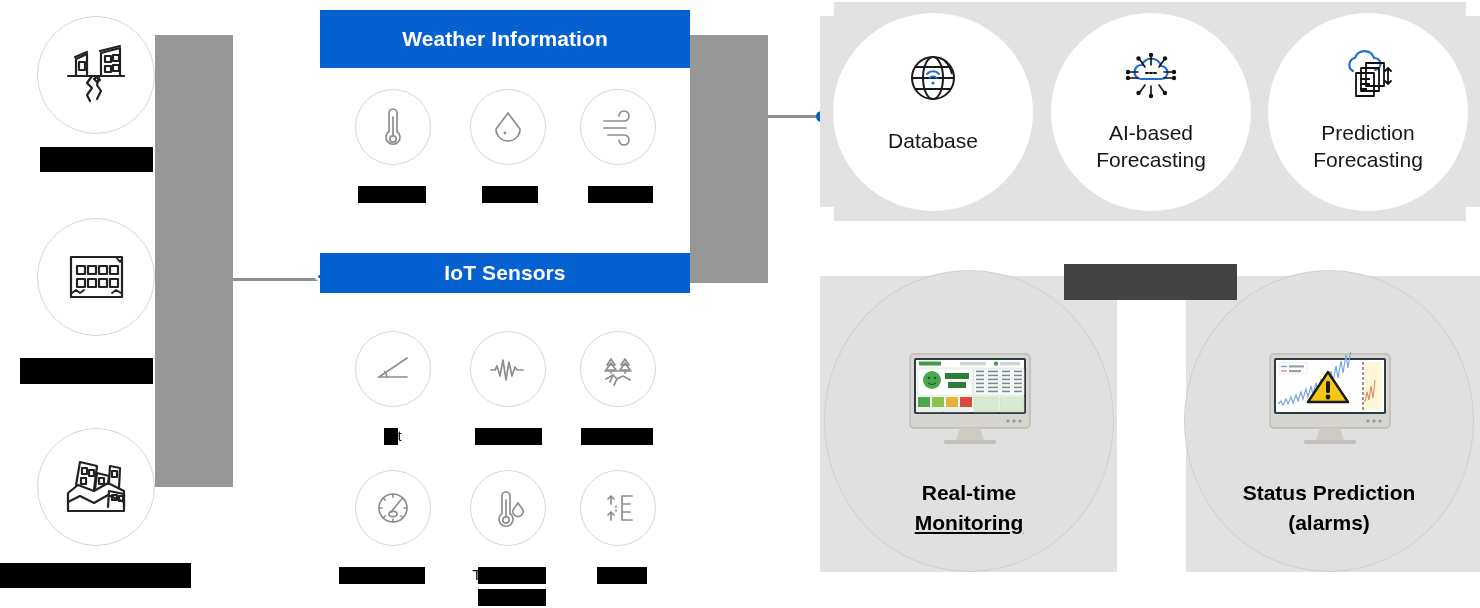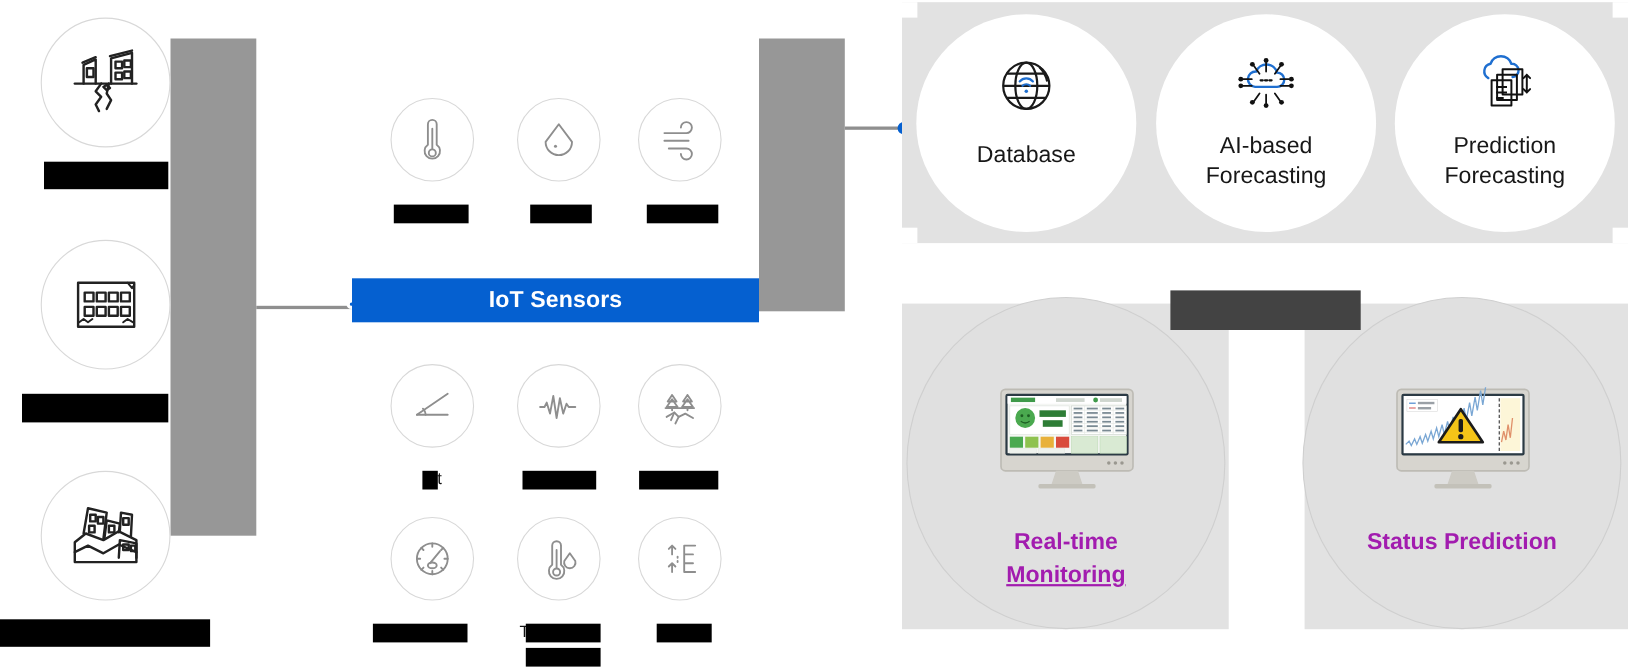--- a/index.html
+++ b/index.html
@@ -65,21 +65,21 @@
     font-size: 21px; color: #171717; text-align: center; line-height: 1.3;
   }
 
   
   .soft-circle {
     position: absolute; border-radius: 50%;
     background: #e0e0e0; border: 1px solid #cfcfcf;
   }
   .blue-cap {
     position: absolute; text-align: center;
-    color: #a21caf; font-size: 21px; font-weight: bold; line-height: 1.35;
+    color: #000000; font-size: 21px; font-weight: bold; line-height: 1.35;
   }
 
   
   .monitor { position: absolute; }
   svg { display: block; }
 </style>
 </head>
 <body>
 
 <div id="stage">
@@ -148,20 +148,21 @@
       </g>
     </svg>
   </div>
   <div class="lbl left-lbl" style="left:-18px; top:564px;"></div>
   <div class="redaction" style="left:0px; top:563px; width:191px; height:25px;"></div>
 
   <div class="connector" style="left:233px; top:278px; width:92px;"></div>
   <div class="dot ring" style="left:315px; top:272px; width:9px; height:9px;"></div>
 
   <div class="panel" style="left:320px; top:10px; width:370px; height:248px;"></div>
+  <div class="panel-header" style="left:320px; top:10px; width:370px; height:58px;">Weather Information</div>
 
   <div class="circle-icon mid-circle abs" style="left:355px; top:89px;">
     <svg width="52" height="52" viewBox="0 0 52 52">
       <g stroke="#8e8e8e" stroke-width="1.7" fill="none" stroke-linecap="round" stroke-linejoin="round">
         <path d="M22 12 a4 4 0 0 1 8 0 v18.5 a7 7 0 1 1 -8 0 Z"></path>
         <line x1="26" y1="16" x2="26" y2="34"></line>
         <circle cx="26" cy="38" r="3.2"></circle>
       </g>
     </svg>
   </div>
@@ -455,14 +456,15 @@
       <g fill="#9a9890">
           <circle cx="100" cy="69" r="1.6"></circle>
           <circle cx="106" cy="69" r="1.6"></circle>
           <circle cx="112" cy="69" r="1.6"></circle>
         </g>
       <path d="M52 76 h20 l4 12 h-28 z" fill="#cdcbc4"></path>
       <rect x="36" y="88" width="52" height="4" rx="1.5" fill="#c3c1b9"></rect>
     </svg>
   </div>
   <div class="blue-cap" style="left:1209px; top:479px; width:240px;">Status Prediction</div>
+  <div class="blue-cap" style="left:1209px; top:509px; width:240px;">(alarms)</div>
 
 </div>
 
 </body></html>

